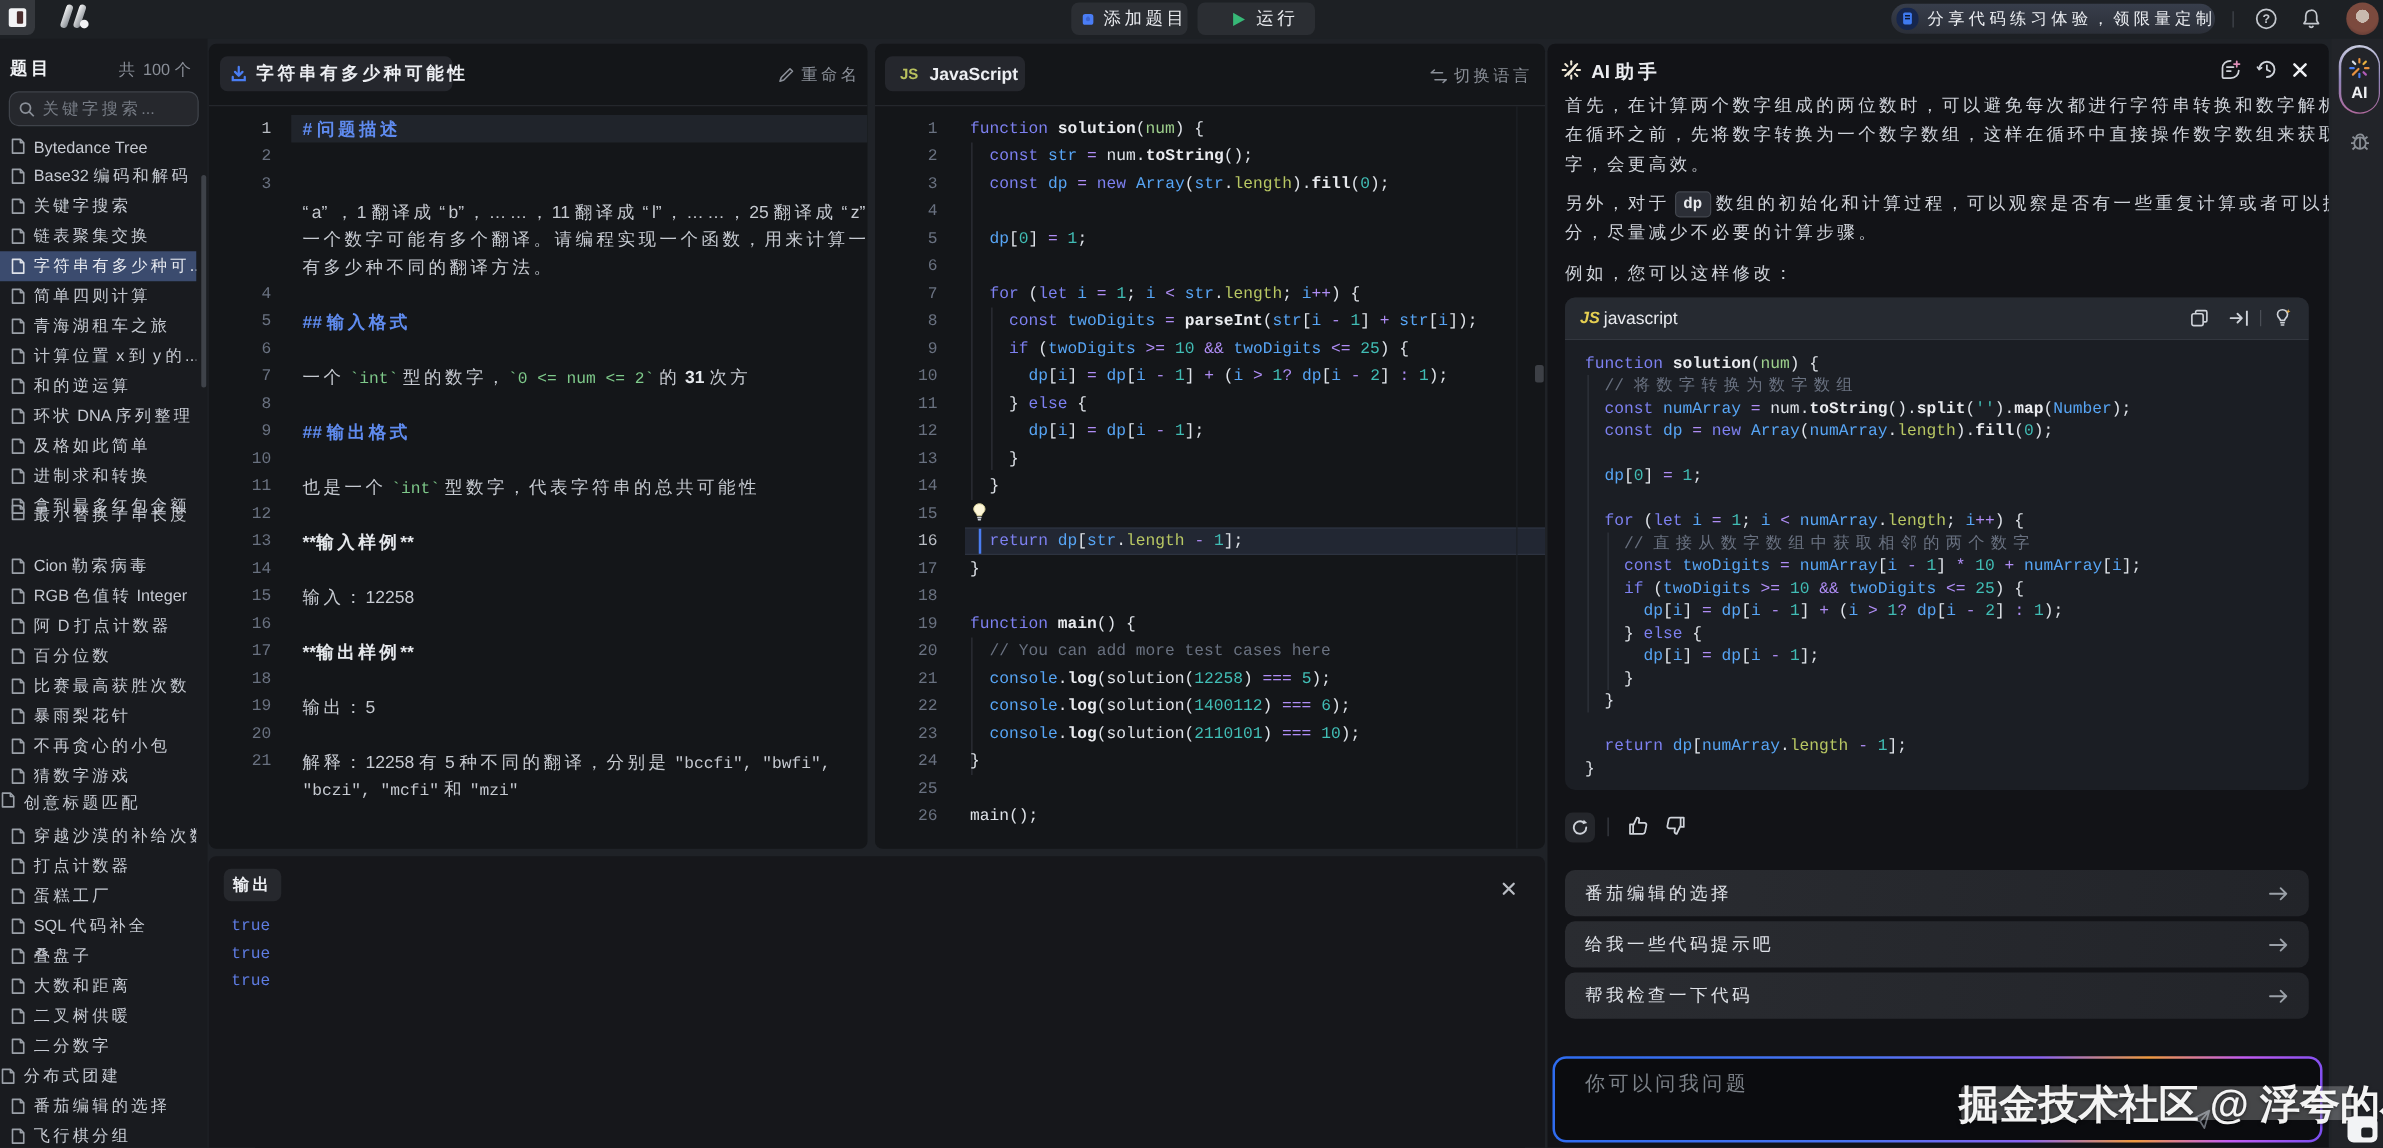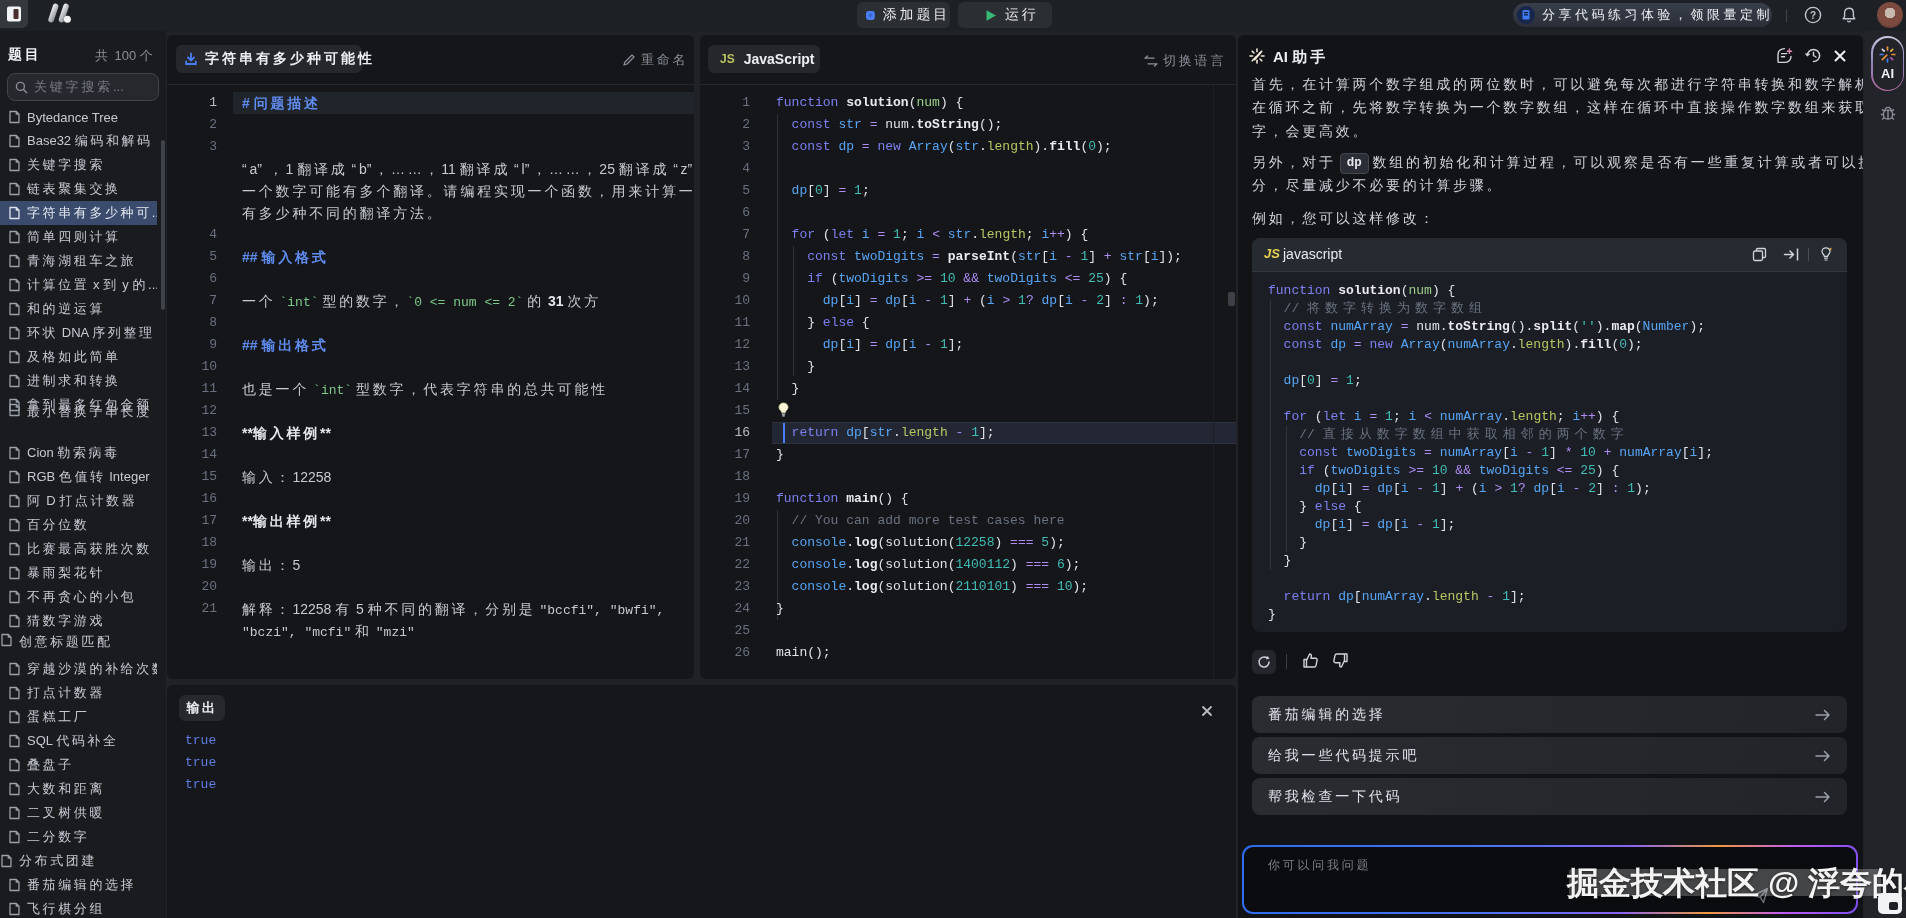--- a/index.html
+++ b/index.html
@@ -550,21 +550,21 @@
       </svg>
     </div>
 <div class="abs" style="left:14px;top:702px;width:595px;height:37px;background:linear-gradient(100deg,#2a2c31,#222429);border-radius:8px;display:flex;align-items:center;padding:0 16px">
 <span style="color:#dfe2e8;font-size:14px;white-space:nowrap"><span style="letter-spacing:2.8px">给我一些代码提示吧</span></span>
 <svg style="margin-left:auto" width="16" height="12" viewBox="0 0 16 12">
         <path d="M1 6 L14 6 M9.5 1.5 L14 6 L9.5 10.5" fill="none" stroke="#9aa0a8" stroke-width="1.5" stroke-linecap="round" stroke-linejoin="round"></path>
       </svg>
     </div>
 <div class="abs" style="left:4px;top:810px;width:616px;height:69px;border-radius:11px;background:linear-gradient(100deg,#2e6cf0 0%,#4a74f2 40%,#8a63f2 62%,#ef9a3f 76%,#c35cf2 88%,#7a4ef0 100%)">
 <div class="abs" style="left:2px;top:2px;width:612px;height:65px;border-radius:9px;background:#0b0c0f"></div>
-<div class="abs" style="left:26px;top:12px;font-size:12px;color:#7c8289;white-space:nowrap"><span style="letter-spacing:2.75px">你可以问我问题</span></div>
+<div class="abs" style="left:26px;top:12px;font-size:16px;color:#7c8289;white-space:nowrap"><span style="letter-spacing:2.75px">你可以问我问题</span></div>
 <svg class="abs" style="left:510px;top:42px" width="17" height="17" viewBox="0 0 17 17">
         <path d="M1.5 8.5 L15.5 1.5 L11.5 15.5 L8.2 10.2 L1.5 8.5 Z M8.2 10.2 L15.5 1.5" fill="none" stroke="#6b7078" stroke-width="1.4" stroke-linejoin="round"></path>
       </svg>
 </div>
 </div>
 <div class="abs" style="left:1865px;top:31px;width:41px;height:887px;background:#222429"></div>
 <div class="abs" style="left:1871px;top:36px;width:33px;height:55px;border-radius:17px;background:linear-gradient(180deg,#c8cbe0,#8f84b8,#b06a9e);padding:1.5px">
 <div style="width:30px;height:52px;border-radius:15px;background:#222429;display:flex;flex-direction:column;align-items:center;justify-content:center">
 <svg width="17" height="17" viewBox="0 0 17 17">
         <g stroke-width="1.7" stroke-linecap="round">

